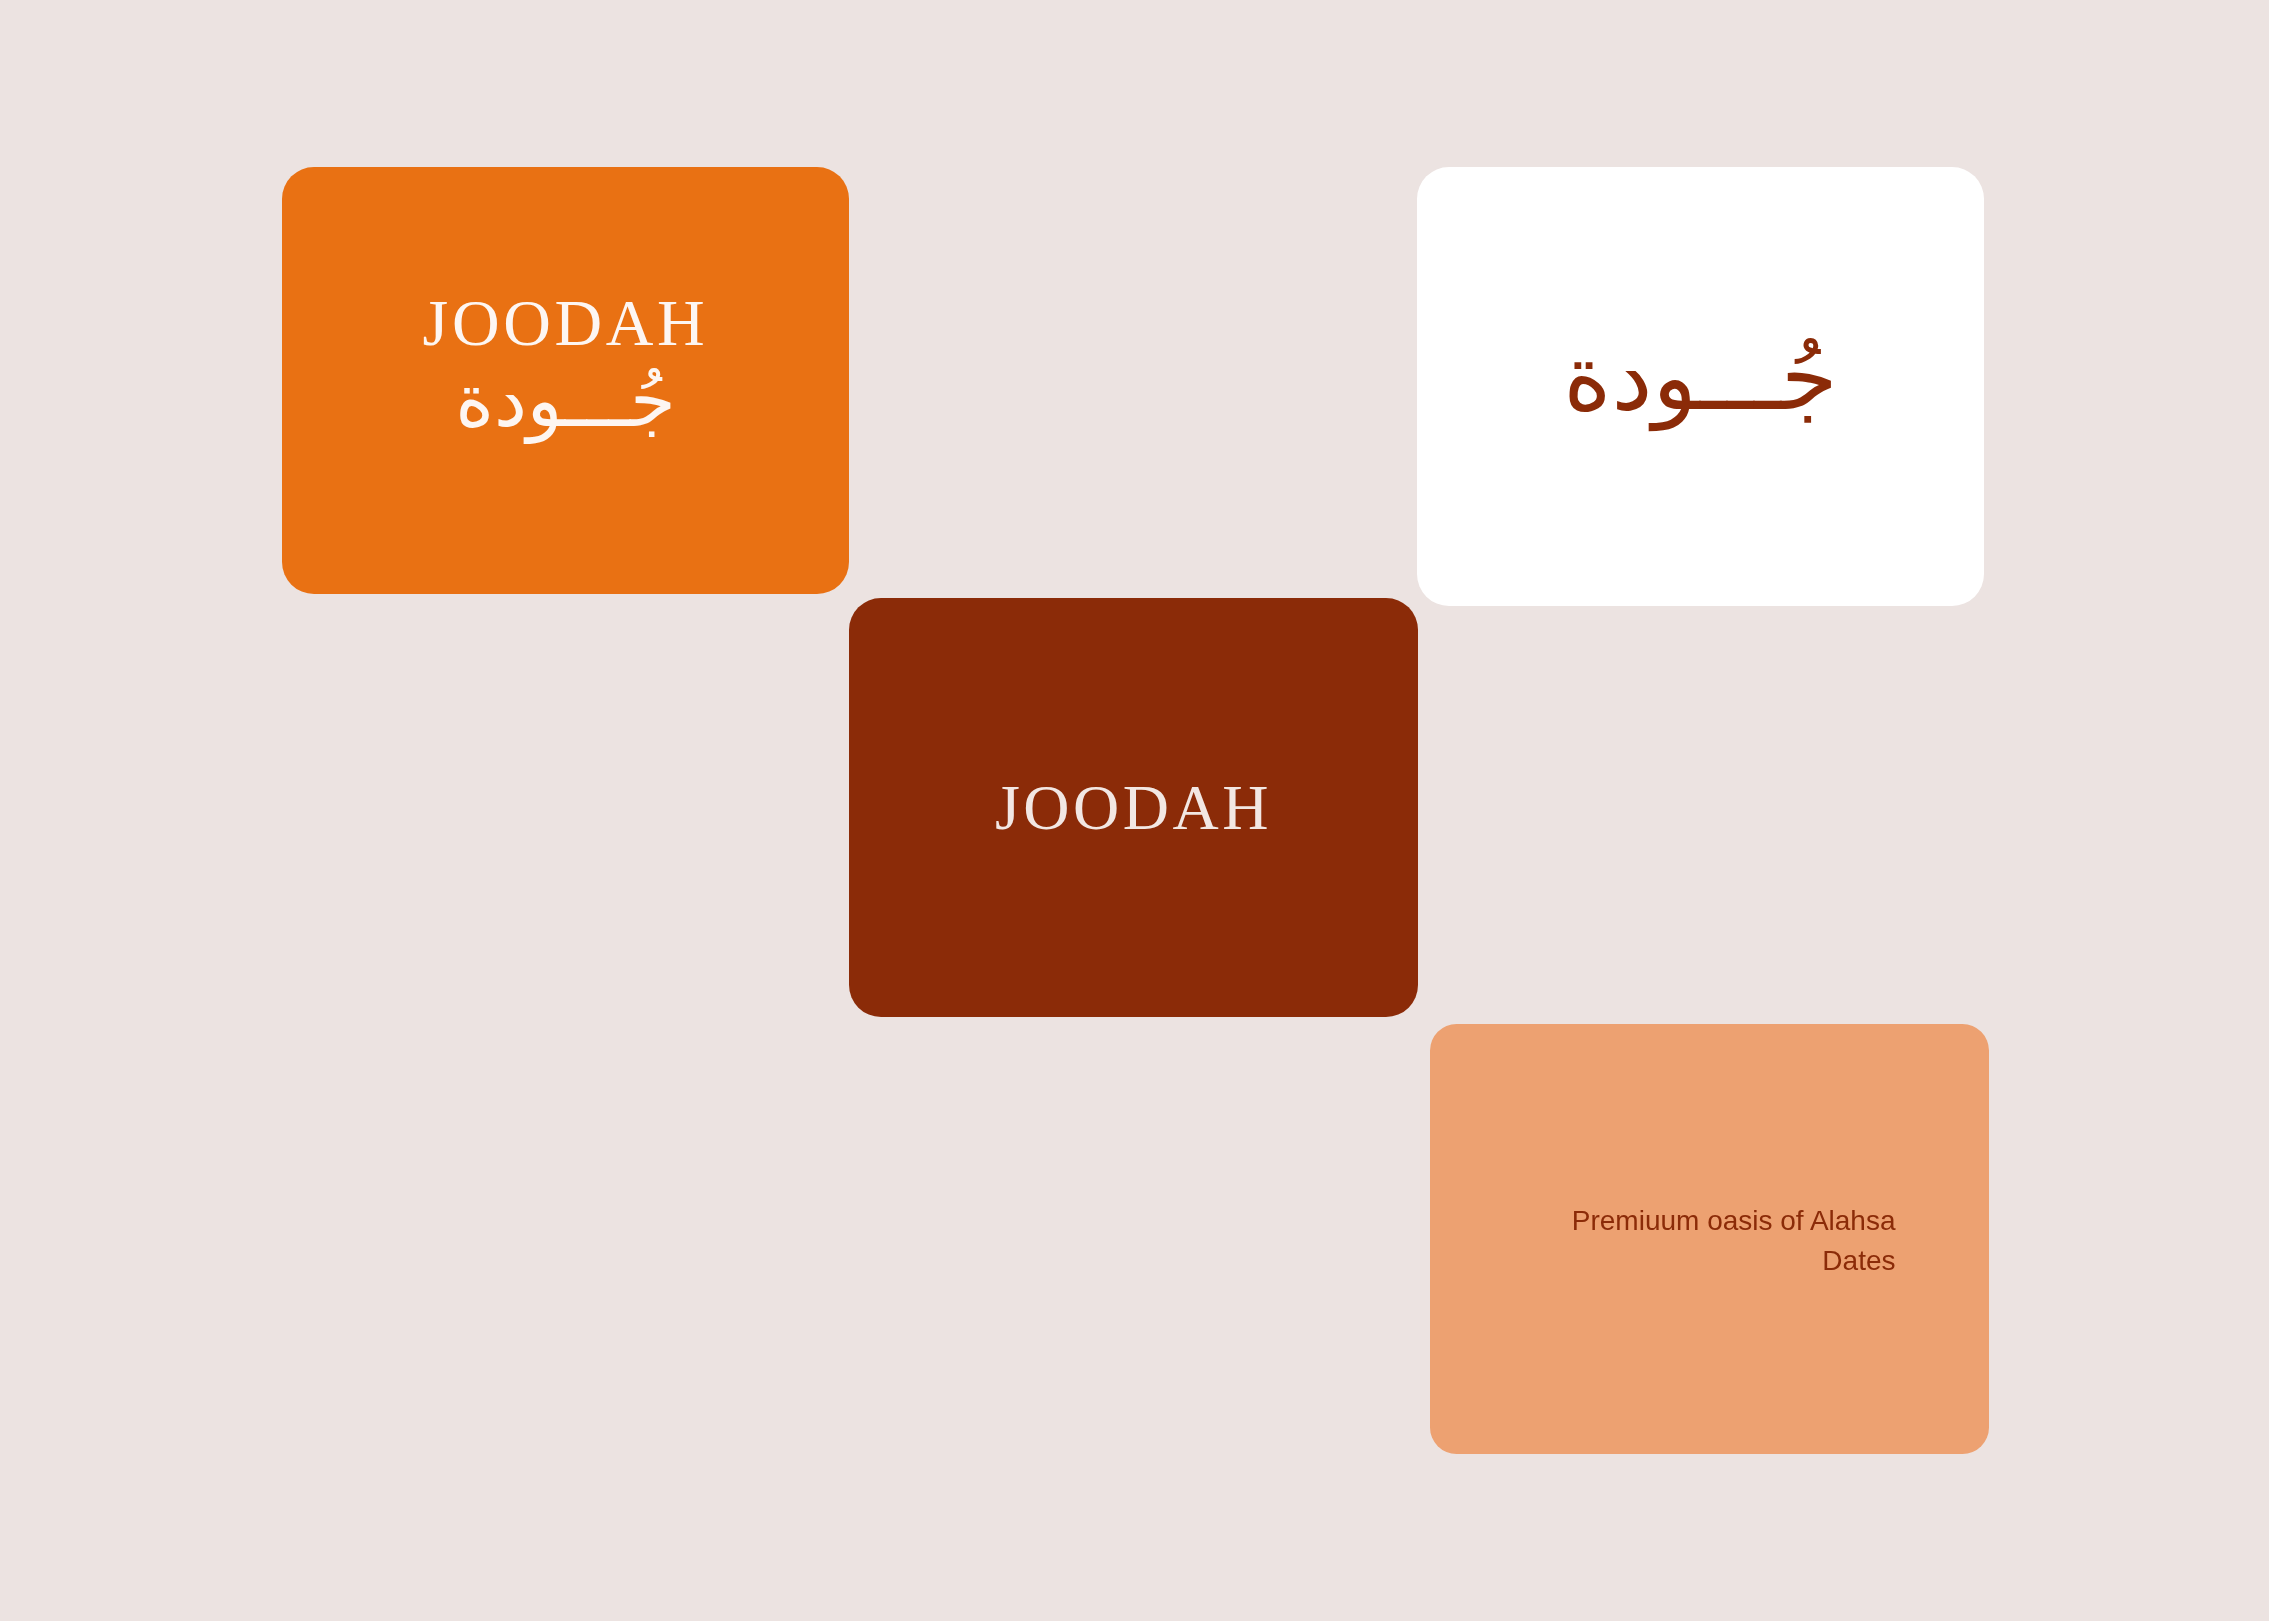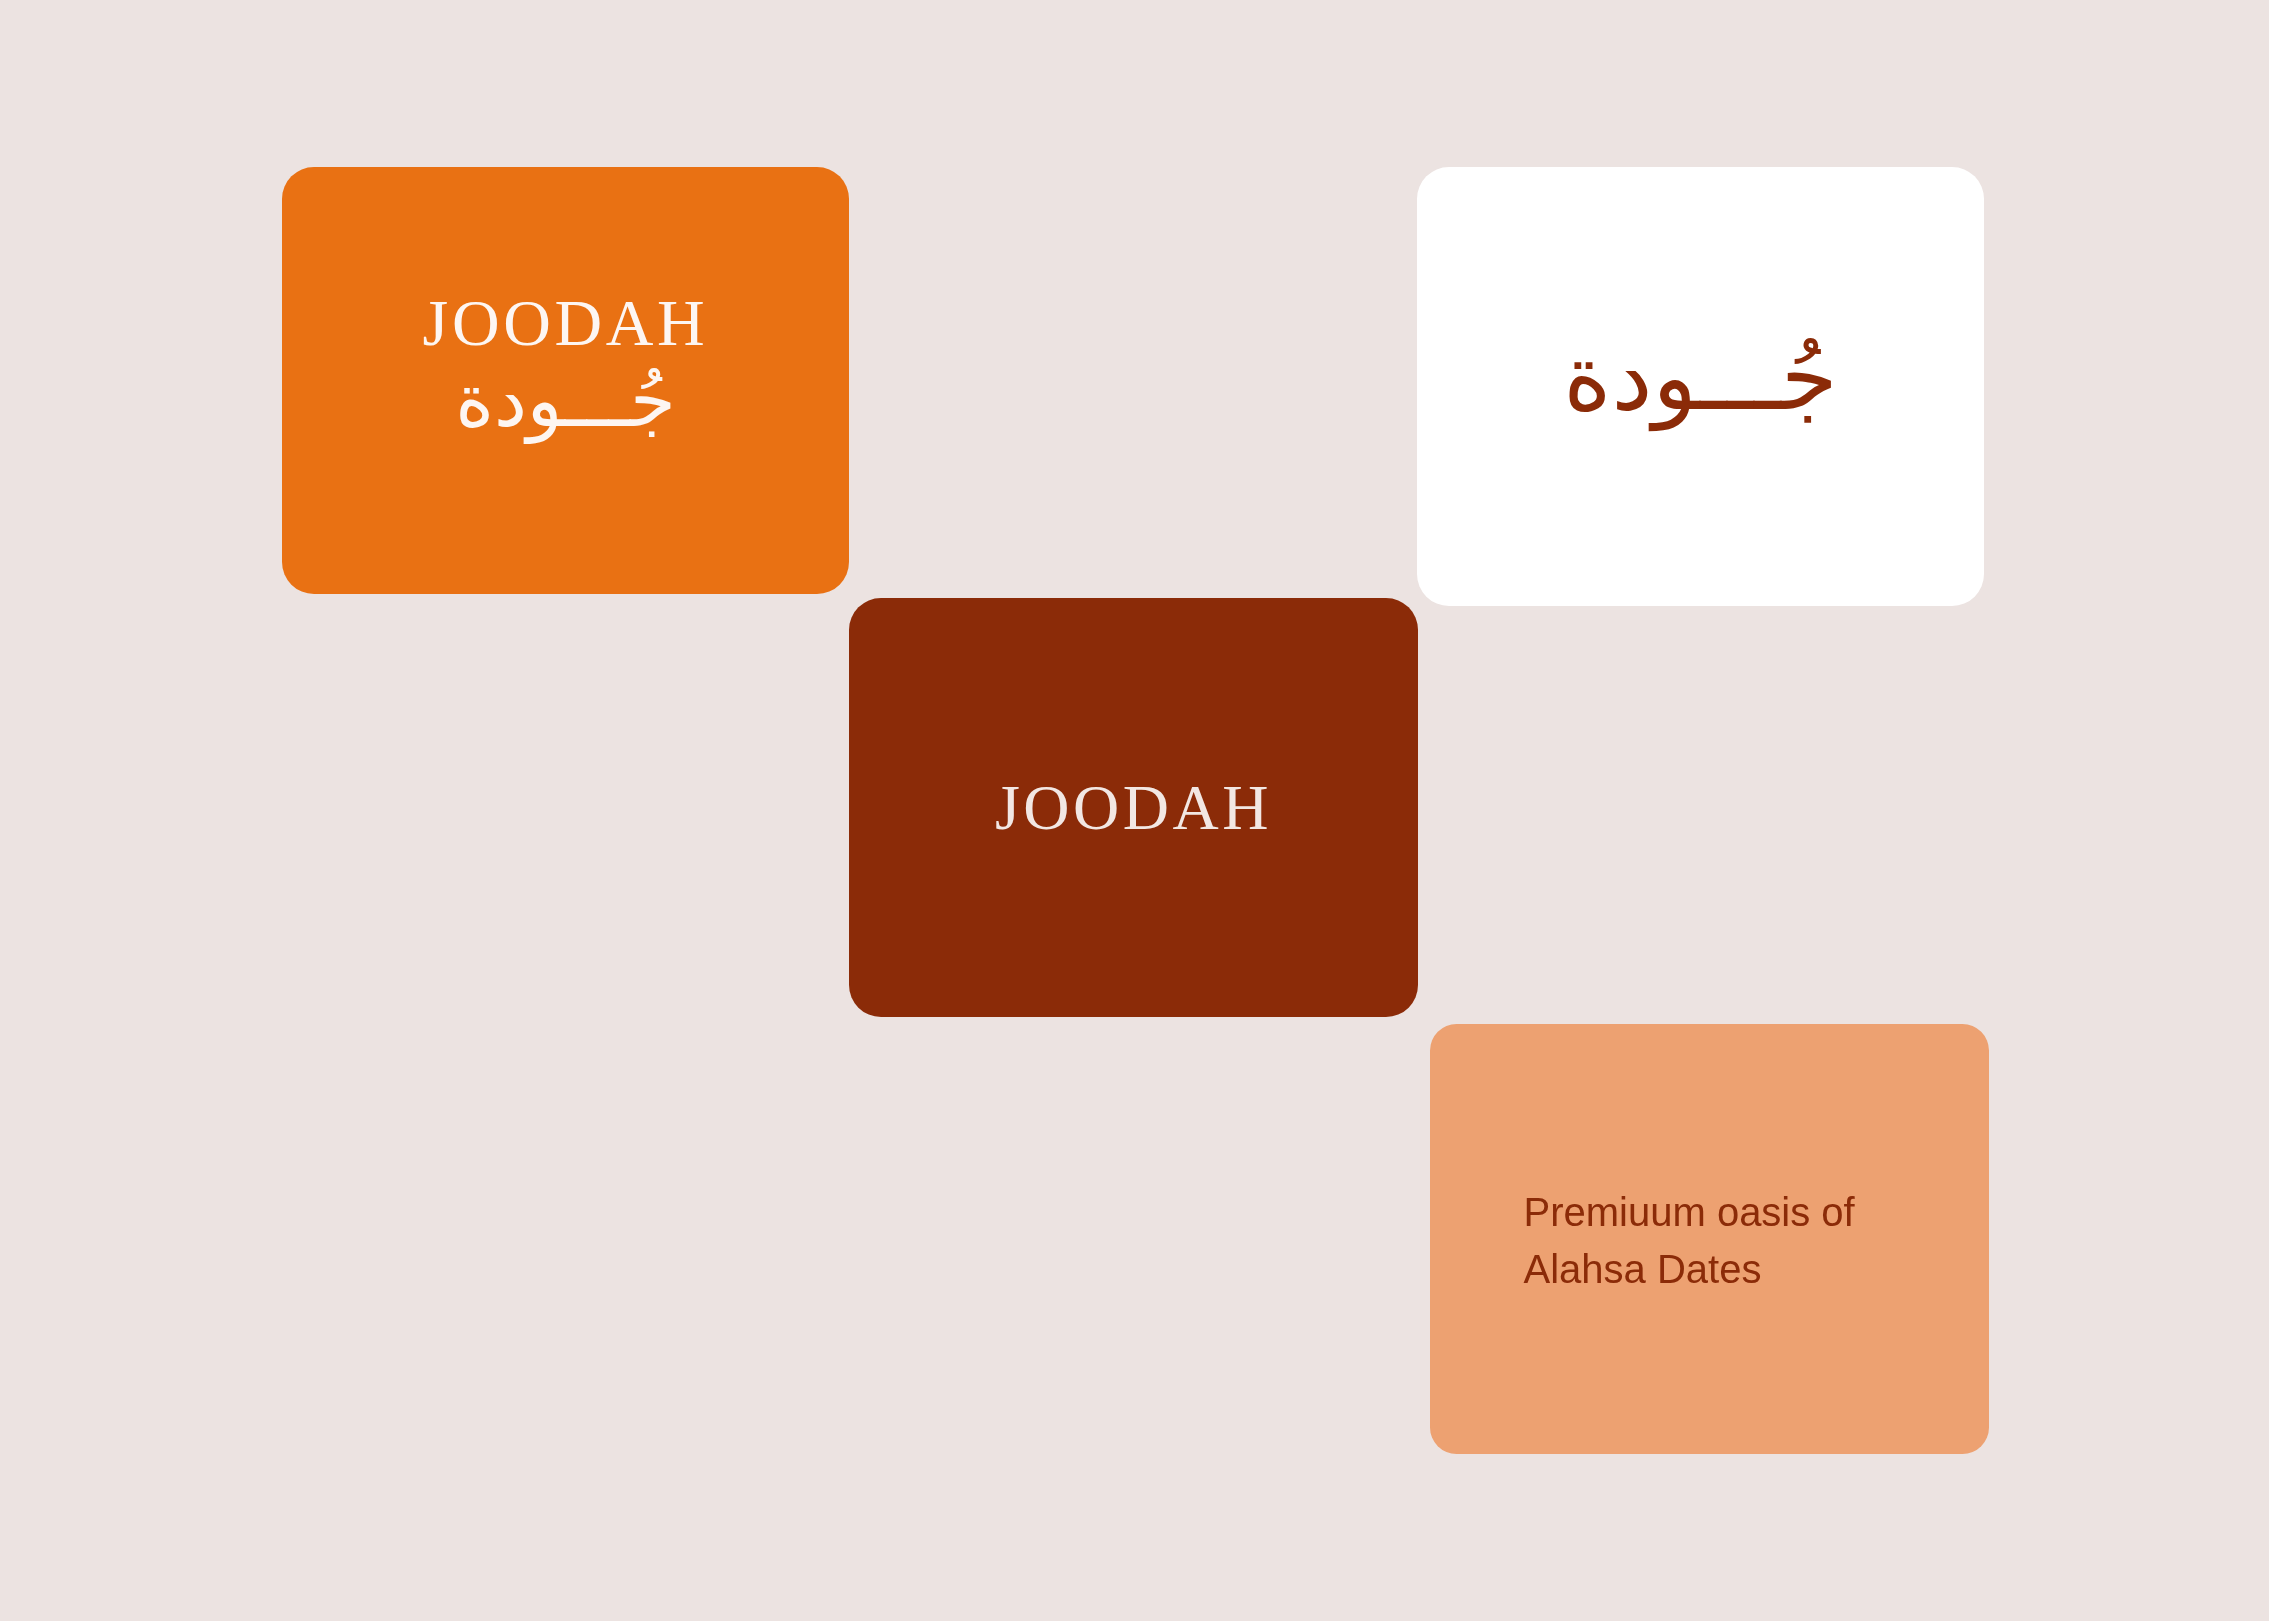--- a/index.html
+++ b/index.html
@@ -115,24 +115,24 @@
     left: 1430px;
     top: 1024px;
     width: 559px;
     height: 430px;
     background: #eda171;
     border-radius: 26.6px;
   }
 
   #card-tagline .tagline-text {
     font-family: "Liberation Sans", sans-serif;
-    font-size: 40px;
+    font-size: 28px;
     line-height: 1.42;
     color: #8b2b08;
-    text-align: left;
+    text-align: right;
     max-width: 372px;
     transform: translateY(1.8px);
   }
 </style>
 </head>
 <body>
 
 <div id="board">
 
   <div class="card" id="card-logo-orange">

